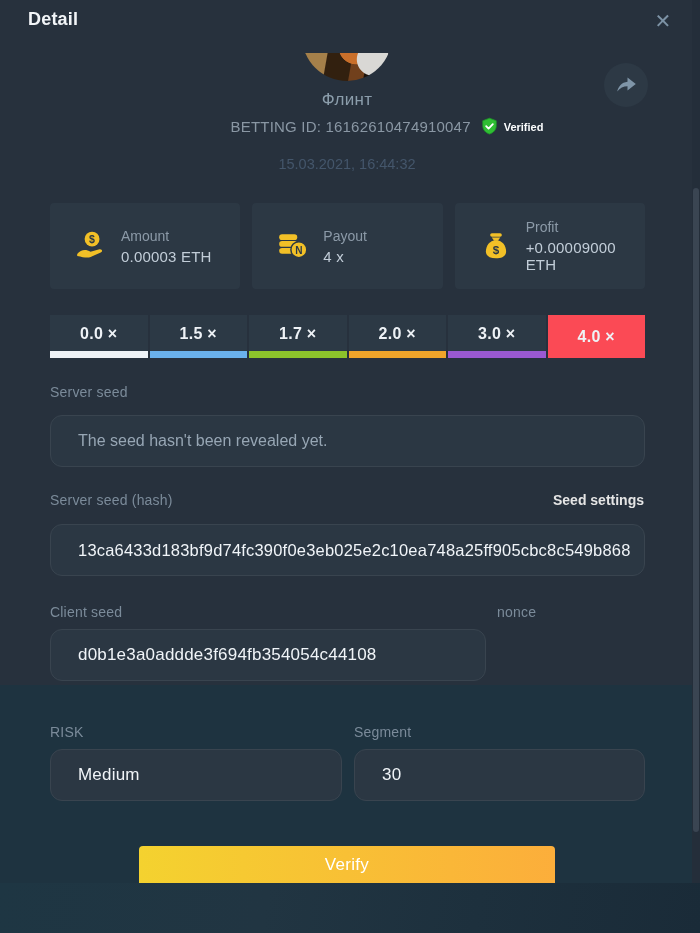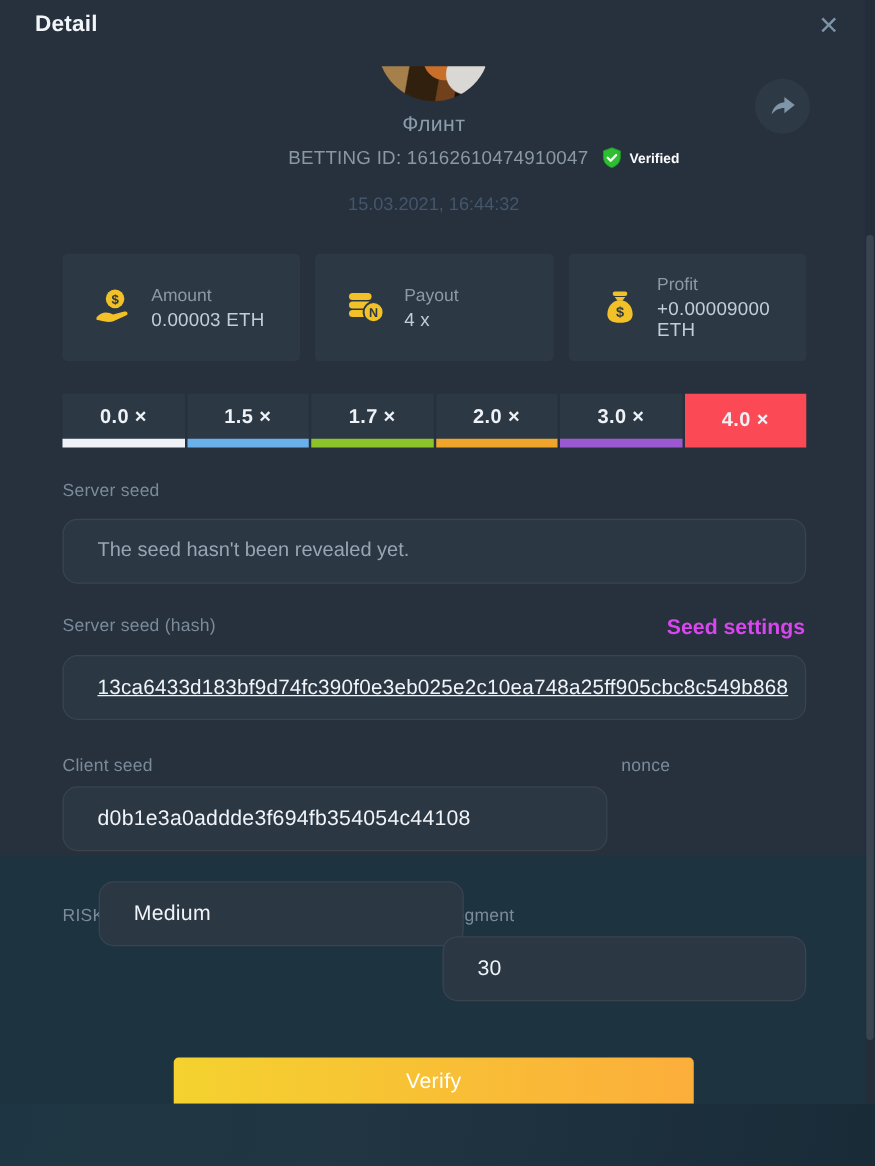--- a/index.html
+++ b/index.html
@@ -84,21 +84,21 @@
   .field-box{
     position:absolute;height:52px;background:#2b3743;border:1px solid #39444f;
     border-radius:12px;box-sizing:border-box;
     display:flex;align-items:center;padding-left:27px;
     white-space:nowrap;overflow:hidden;
   }
   .field-box.placeholder{color:#97a6b4;font-size:16px;}
   .field-box.value{color:#f0f4f8;font-size:17px;letter-spacing:.2px;}
   .seed-settings{
     position:absolute;right:56px;top:492px;
-    font-size:17px;font-weight:bold;color:#d946ef;cursor:pointer;
+    font-size:14px;font-weight:bold;color:#e5e5e5;cursor:pointer;
   }
   
   .verify-btn{
     position:absolute;left:139px;top:846px;width:416px;height:37px;
     background:linear-gradient(90deg,#f4d22f,#fcae3b);
     border:none;border-radius:4px 4px 0 0;cursor:pointer;
     font-family:inherit;font-size:17px;color:#ffffff;letter-spacing:.3px;
   }
   
   .page-bg{
@@ -225,29 +225,29 @@
       <span class="seg-label">4.0 ×</span>
 
     </div>
   </div>
 
   <div class="field-label" style="left:50px;top:384px;">Server seed</div>
   <div class="field-box placeholder" style="left:50px;top:415px;width:595px;">The seed hasn't been revealed yet.</div>
 
   <div class="field-label" style="left:50px;top:492px;">Server seed (hash)</div>
   <div class="seed-settings">Seed settings</div>
-  <div class="field-box value" style="left:50px;top:524px;width:595px;font-size:16.5px;text-decoration:underline;">13ca6433d183bf9d74fc390f0e3eb025e2c10ea748a25ff905cbc8c549b868</div>
+  <div class="field-box value" style="left:50px;top:524px;width:595px;font-size:16.5px;">13ca6433d183bf9d74fc390f0e3eb025e2c10ea748a25ff905cbc8c549b868</div>
 
   <div class="field-label" style="left:50px;top:604px;">Client seed</div>
   <div class="field-label" style="left:497px;top:604px;">nonce</div>
   <div class="field-box value" style="left:50px;top:629px;width:436px;">d0b1e3a0addde3f694fb354054c44108</div>
 
   <div class="field-label" style="left:50px;top:724px;">RISK</div>
   <div class="field-label" style="left:354px;top:724px;text-align:right;">Segment</div>
-  <div class="field-box value" style="left:50px;top:705px;width:292px;margin-left:29px;">Medium</div>
+  <div class="field-box value" style="left:50px;top:749px;width:292px;">Medium</div>
   <div class="field-box value" style="left:354px;top:749px;width:291px;">30</div>
 
   <button class="verify-btn">Verify</button>
 
   <div class="scrollbar-track"></div>
   <div class="scrollbar-thumb"></div>
 </div>
 
 <div class="page-bg"></div>
 

